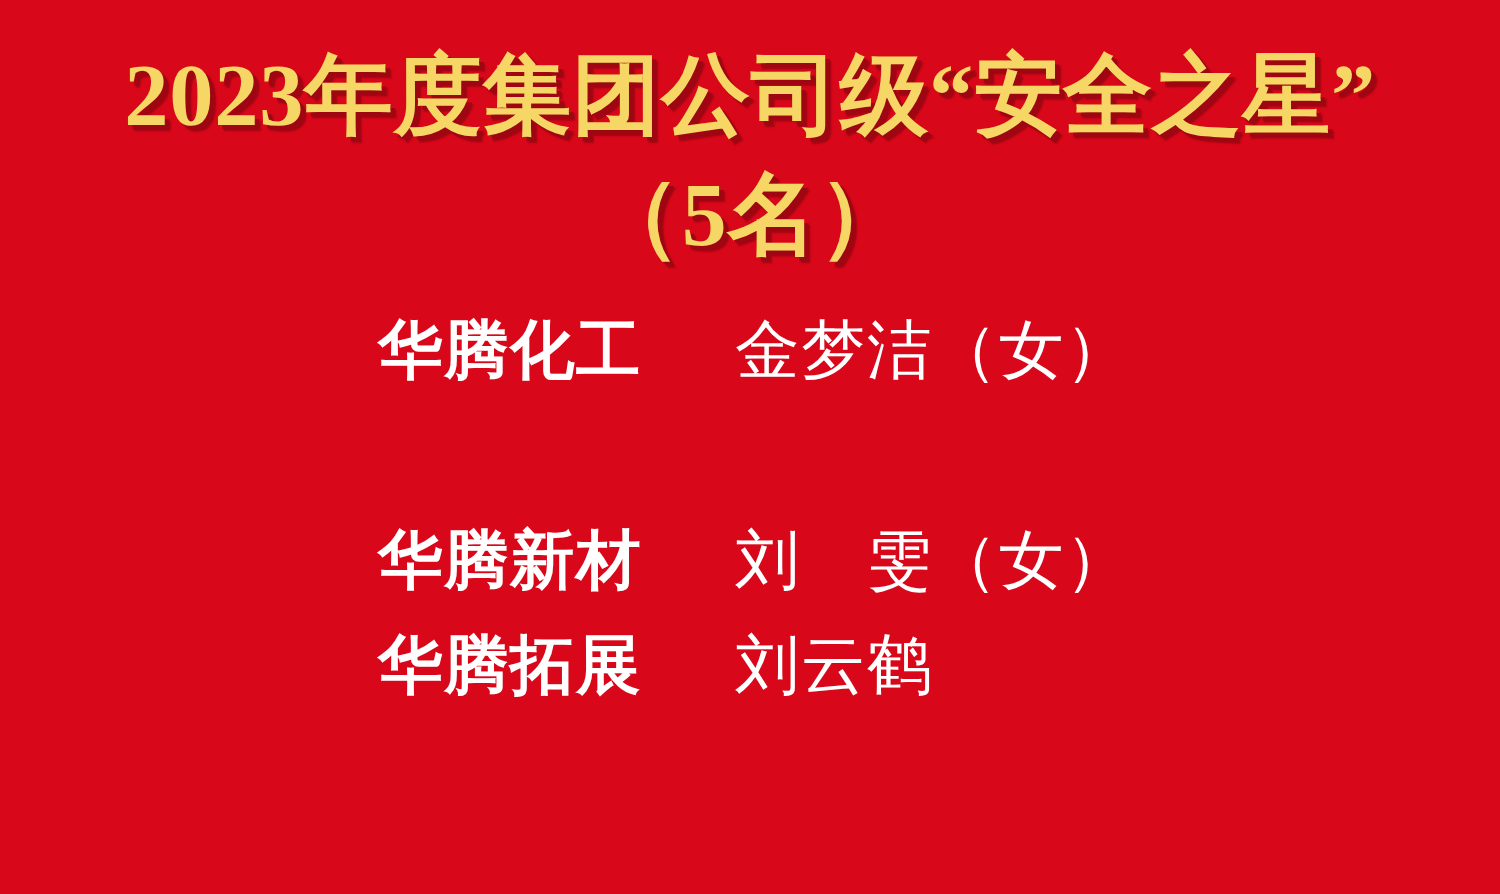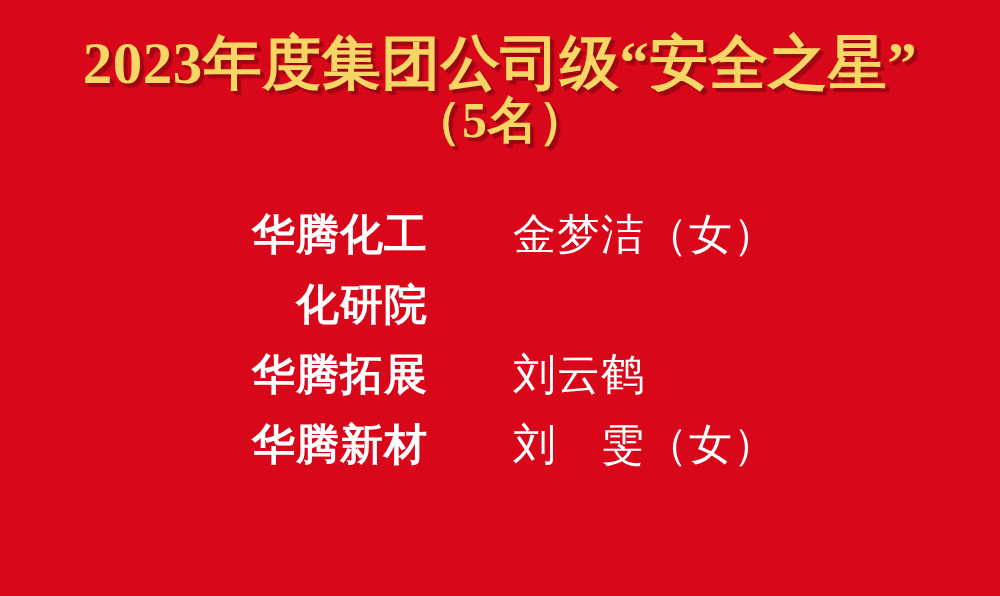--- a/index.html
+++ b/index.html
@@ -45,22 +45,22 @@
        3px 3px 0 #9E0712,
        4px 4px 1px rgba(120, 5, 14, 0.55);
     white-space: nowrap;
   }
 
   #title-main {
     font-size: 59px;
   }
 
   #title-sub {
-    font-size: 50px;
-    margin-top: 2px;
+    font-size: 60px;
+    margin-top: 20px;
   }
 
   
   #winner-list {
     position: absolute;
     top: 200px;
     left: 0;
     width: 1000px;
   }
 
@@ -87,21 +87,20 @@
     width: 62px;
   }
 
   .person-cell {
     color: #FFFFFF;
     font-family: "Liberation Serif", "DejaVu Serif", serif;
     font-weight: normal;
     font-size: 43px;
     letter-spacing: 1px;
     text-align: left;
-    margin-left: 23px;
   }
 </style>
 </head>
 <body>
 
 <div id="poster">
 
   <div id="title-block">
     <span id="title-main" class="title-line">2023年度集团公司级“安全之星”</span>
     <span id="title-sub" class="title-line">（5名）</span>
@@ -109,34 +108,33 @@
 
   <div id="winner-list">
 
     <div class="winner-row">
       <span class="org-cell">华腾化工</span>
       <span class="gap-cell"></span>
       <span class="person-cell">金梦洁（女）</span>
     </div>
 
     <div class="winner-row">
-      <span class="org-cell">化研院</span>
       <span class="gap-cell"></span>
+    </div>
+
+    <div class="winner-row">
+      <span class="org-cell">华腾新材</span>
+      <span class="gap-cell"></span>
+      <span class="person-cell">刘　雯（女）</span>
     </div>
 
     <div class="winner-row">
       <span class="org-cell">华腾拓展</span>
       <span class="gap-cell"></span>
       <span class="person-cell">刘云鹤</span>
-    </div>
-
-    <div class="winner-row">
-      <span class="org-cell">华腾新材</span>
-      <span class="gap-cell"></span>
-      <span class="person-cell">刘　雯（女）</span>
     </div>
 
     <div class="winner-row">
       <span class="gap-cell"></span>
     </div>
 
   </div>
 </div>
 
 </body></html>

